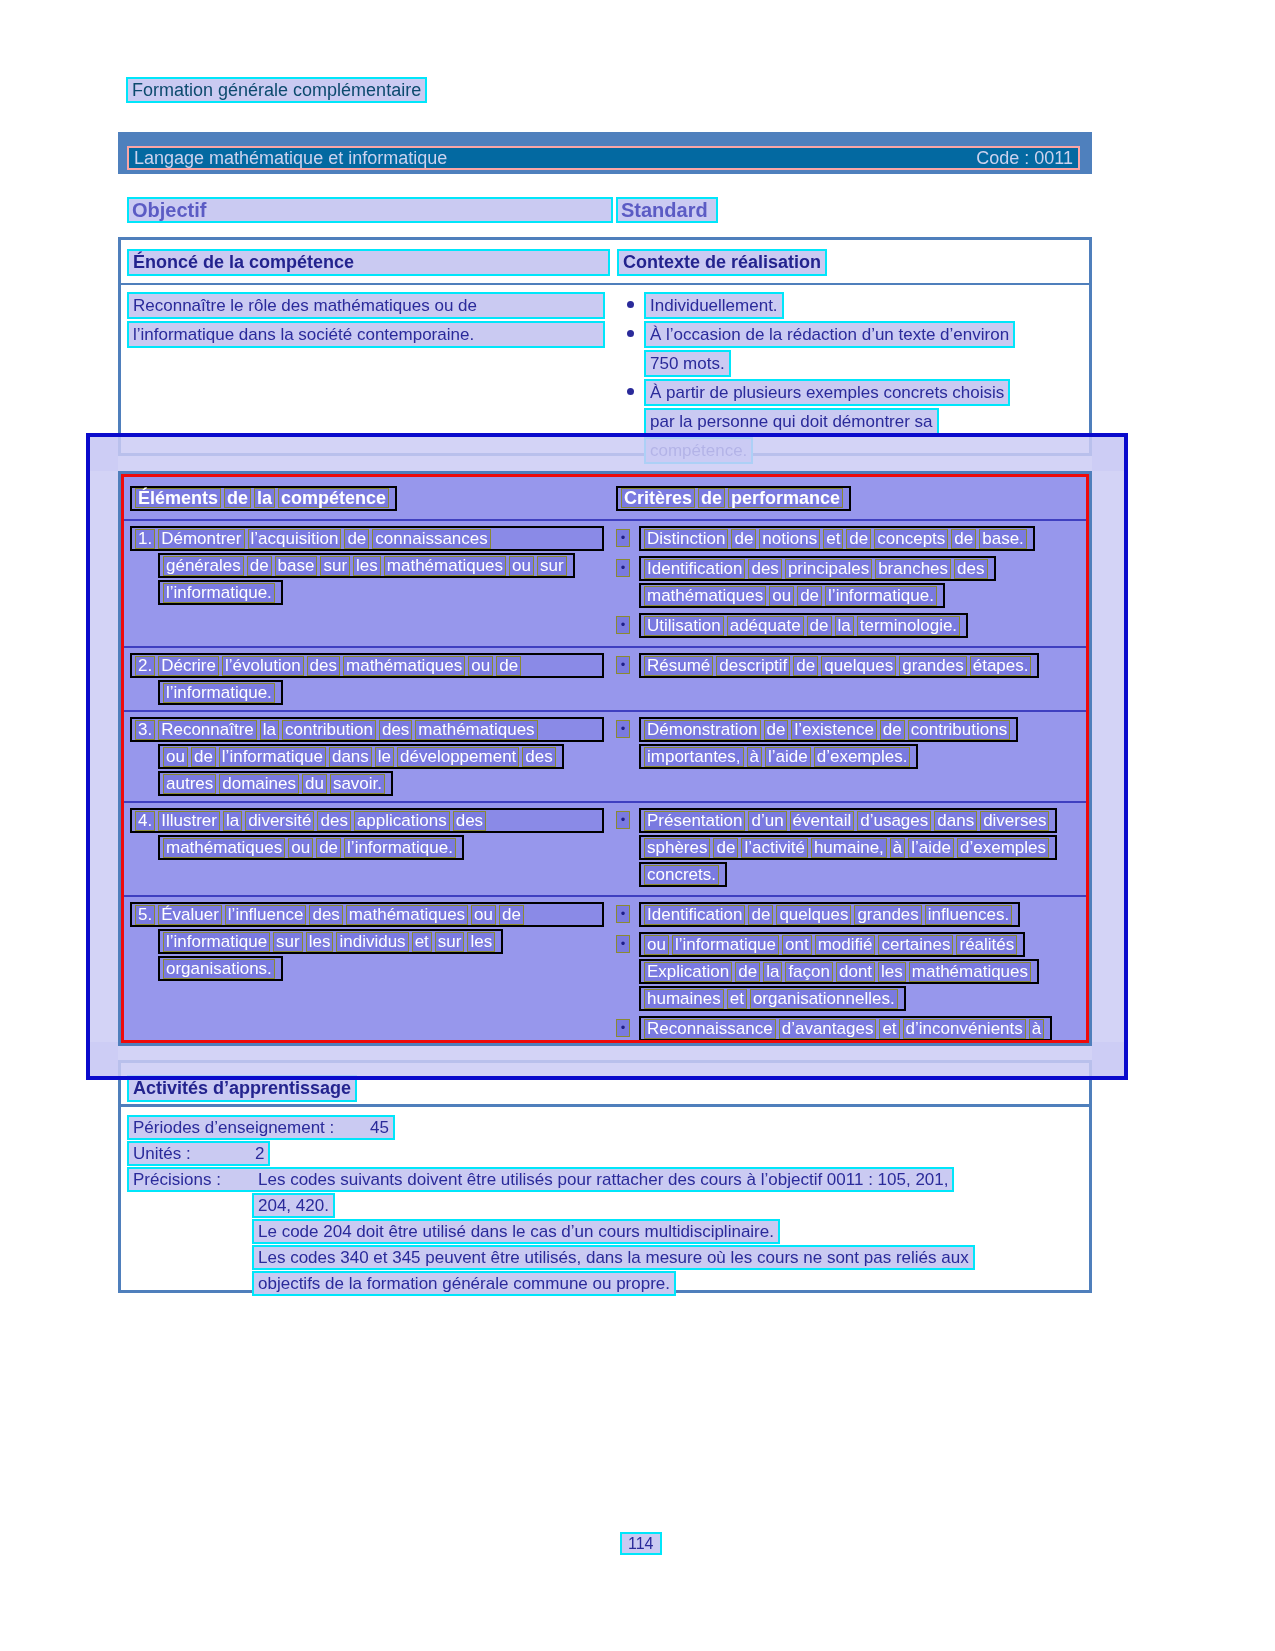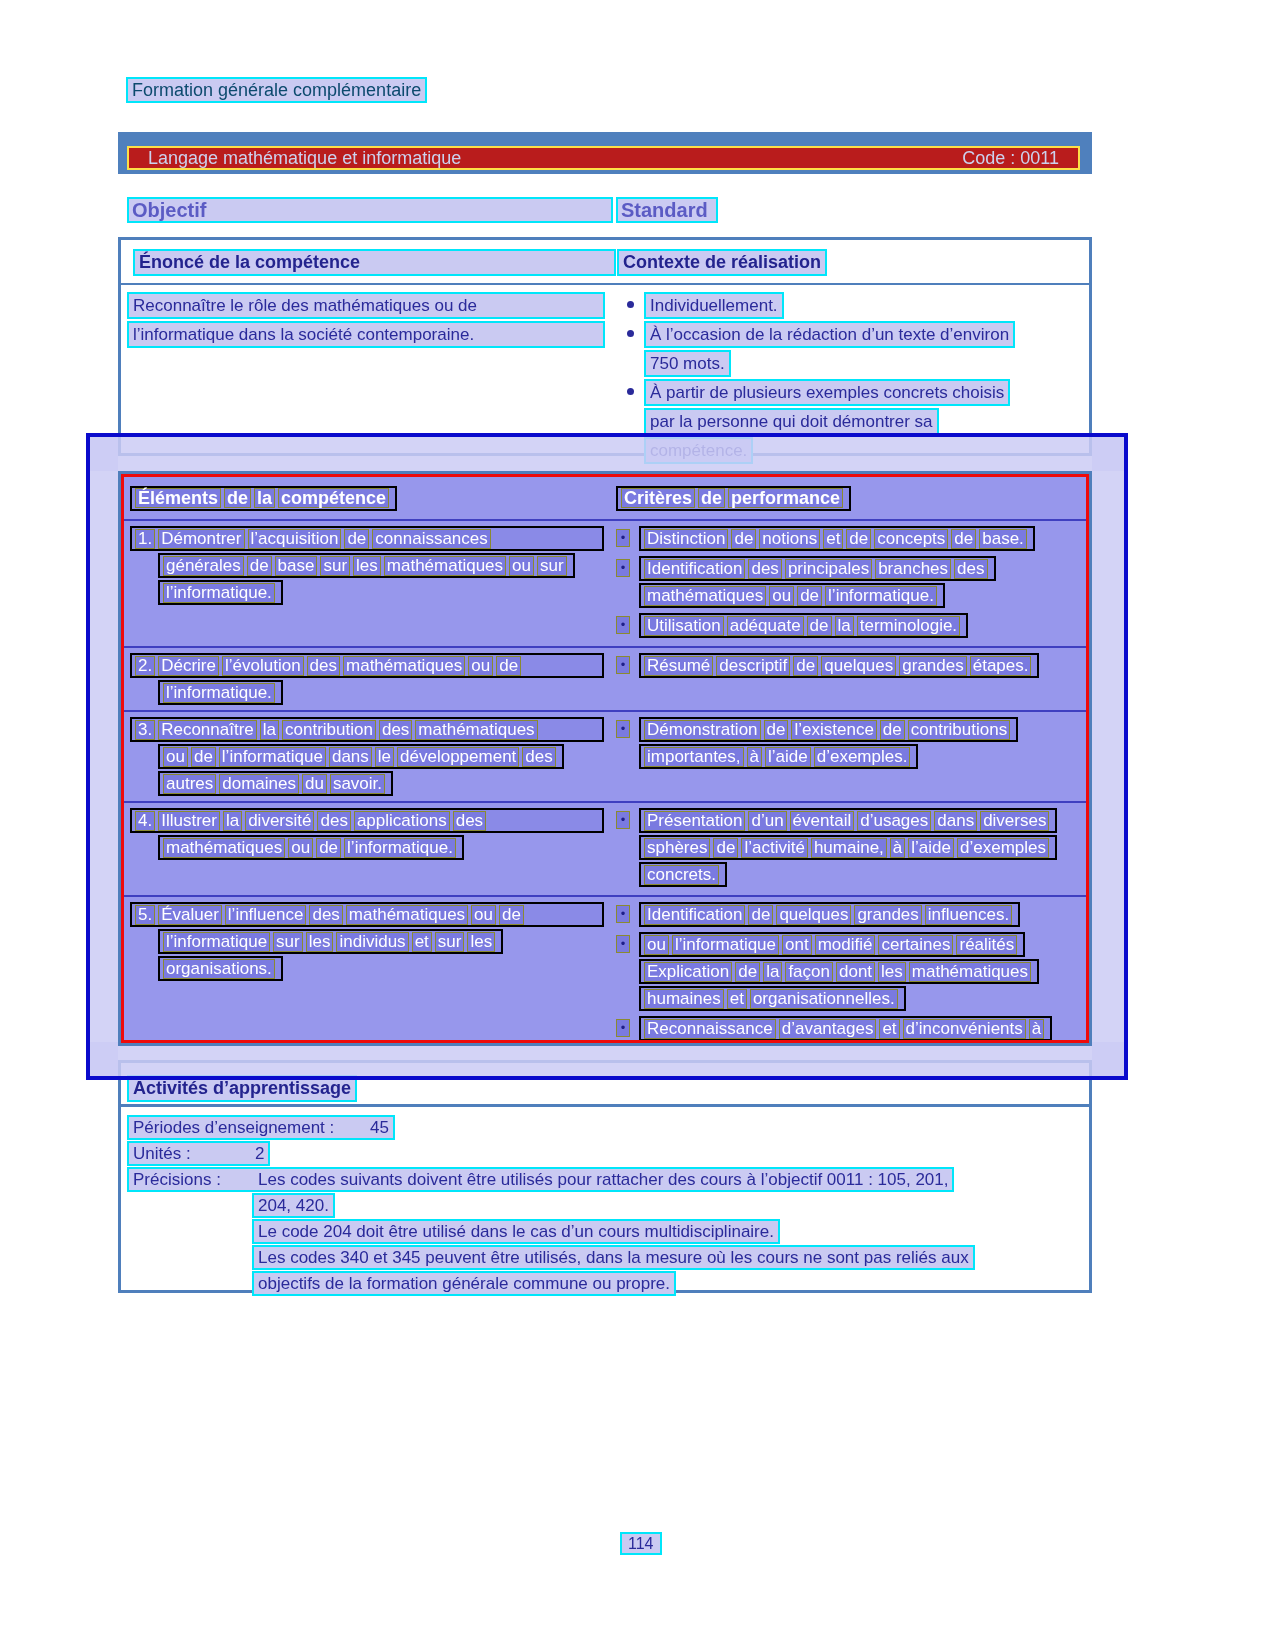--- a/index.html
+++ b/index.html
@@ -11,35 +11,35 @@
   .hl.bold{font-weight:bold;font-size:18px;color:#23238e;}
   .hl.block{display:block;margin-bottom:2px;}
   .hl.fit{display:table;margin-bottom:2px;}
 
   
   #hdr-label-box{position:absolute;left:126px;top:77px;font-size:18px;color:#0c4a6e;line-height:22px;}
 
   
   #banner{position:absolute;left:118px;top:132px;width:974px;height:42px;background:#4f80bd;}
   #banner-inner{position:absolute;left:9px;top:14px;width:953px;height:24px;box-sizing:border-box;
-      border:2px solid #fde047;background:#b91c1c;display:flex;justify-content:space-between;
-      align-items:center;padding:0 19px;font-size:18px;color:#ccd2ee;white-space:nowrap;}
+      border:2px solid #fca5a5;background:#0369a1;display:flex;justify-content:space-between;
+      align-items:center;padding:0 5px;font-size:18px;color:#ccd2ee;white-space:nowrap;}
 
   
   .heading-box{position:absolute;top:197px;height:26px;box-sizing:border-box;border:2px solid #00e6fa;
       background:#cacaf2;font-weight:bold;font-size:20px;color:#5b5bc4;
       line-height:22px;padding-left:3px;white-space:nowrap;}
   #obj-box{left:127px;width:486px;}
   #std-box{left:616px;width:102px;}
 
   
   #table1{position:absolute;left:118px;top:237px;width:974px;height:219px;box-sizing:border-box;
       border:3px solid #4f7fbc;background:#ffffff;z-index:1;}
   .t1-header{height:45px;border-bottom:2px solid #4f7fbc;position:relative;padding-top:9px;box-sizing:border-box;}
-  .t1-header .left-label{margin-left:12px;width:483px;}
+  .t1-header .left-label{margin-left:6px;width:483px;}
   .t1-header .right-label{position:absolute;left:496px;top:9px;}
   .t1-body{display:flex;padding:7px 0 0 6px;}
   .t1-left{width:490px;flex-shrink:0;}
   .t1-left .hl{width:478px;}
   .t1-right{flex:1;}
   .b-item{position:relative;padding-left:27px;}
   .b-dot{position:absolute;left:10px;top:9px;width:7px;height:7px;border-radius:50%;
       background:#2a2a9a;font-size:0;line-height:0;}
 
   

